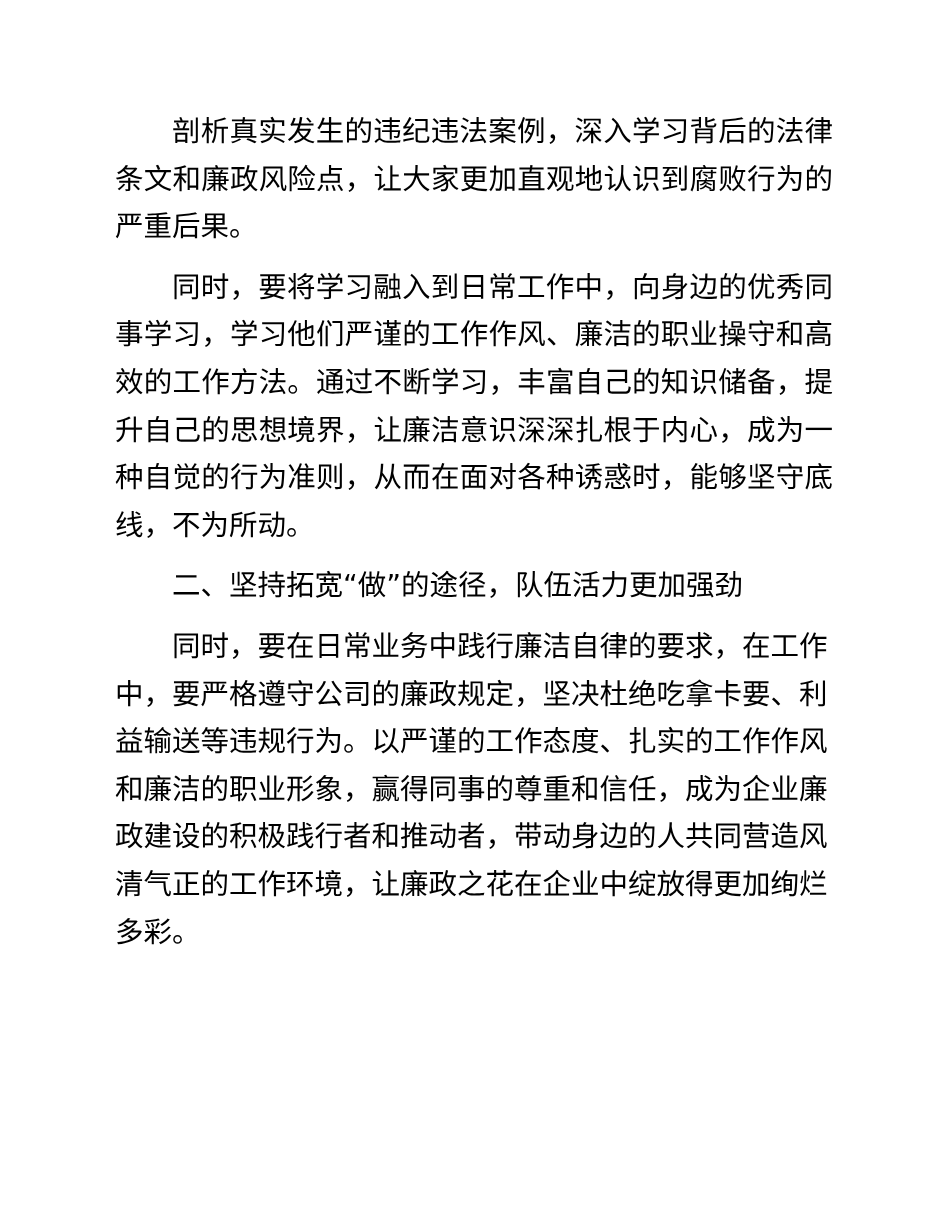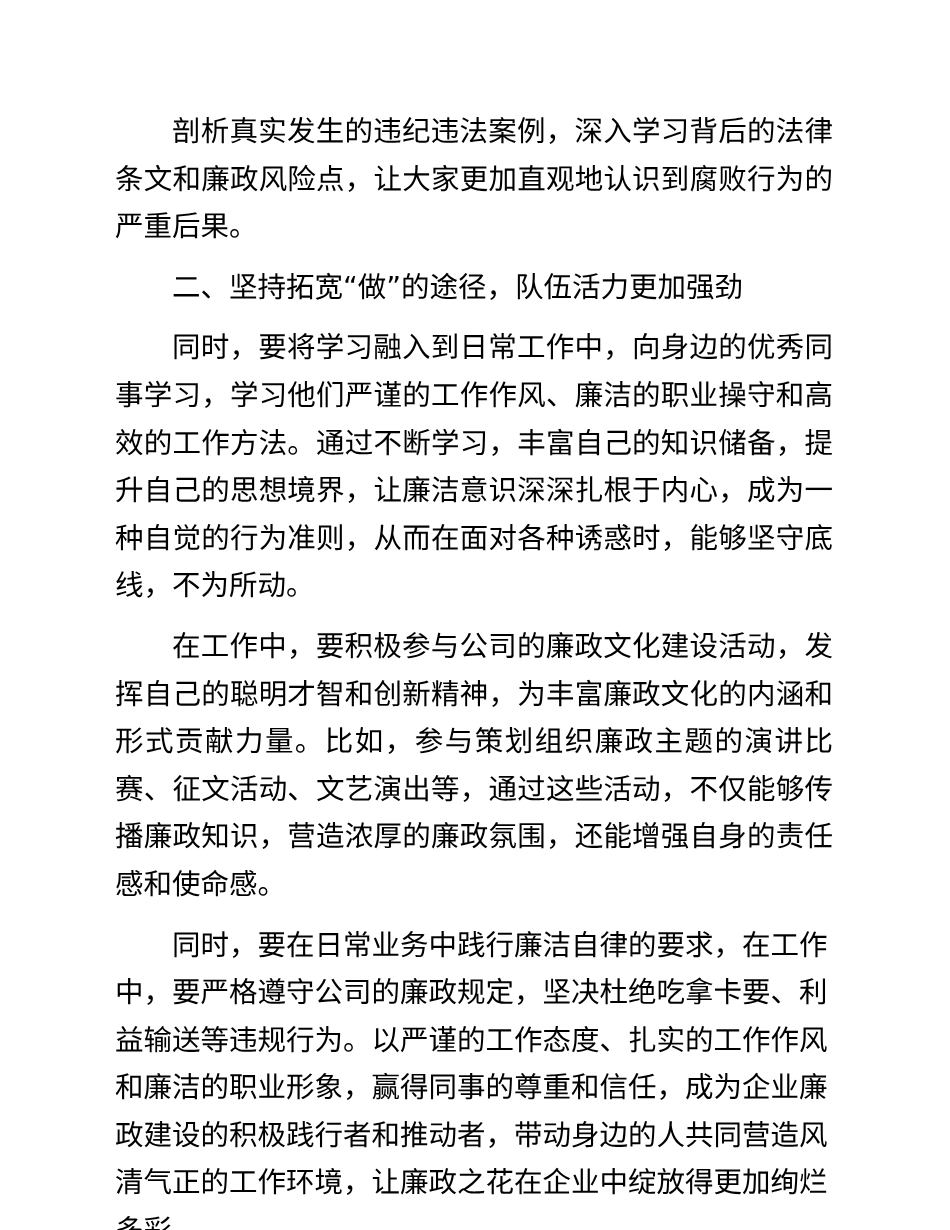--- a/index.html
+++ b/index.html
@@ -49,23 +49,22 @@
   }
 </style>
 </head>
 <body>
 
 <div id="page">
   <div id="doc-body">
 
     <p class="para">剖析真实发生的违纪违法案例，深入学习背后的法律条文和廉政风险点，让大家更加直观地认识到腐败行为的严重后果。</p>
 
+    <p class="para">同时，要将学习融入到日常工作中，向身边的优秀同事学习，学习他们严谨的工作作风、廉洁的职业操守和高效的工作方法。通过不断学习，丰富自己的知识储备，提升自己的思想境界，让廉洁意识深深扎根于内心，成为一种自觉的行为准则，从而在面对各种诱惑时，能够坚守底线，不为所动。</p>
+
     <p class="para heading">二、坚持拓宽“做”的途径，队伍活力更加强劲</p>
 
-    <p class="para">同时，要将学习融入到日常工作中，向身边的优秀同事学习，学习他们严谨的工作作风、廉洁的职业操守和高效的工作方法。通过不断学习，丰富自己的知识储备，提升自己的思想境界，让廉洁意识深深扎根于内心，成为一种自觉的行为准则，从而在面对各种诱惑时，能够坚守底线，不为所动。</p>
 
-
-    <p class="para">在工作中，要积极参与公司的廉政文化建设活动，发挥自己的聪明才智和创新精神，为丰富廉政文化的内涵和形式贡献力量。比如，参与策划组织廉政主题的演讲比赛、征文活动、文艺演出等，通过这些活动，不仅能够传播廉政知识，营造浓厚的廉政氛围，还能增强自身的责任感和使命感。</p>
 
     <p class="para">同时，要在日常业务中践行廉洁自律的要求，在工作中，要严格遵守公司的廉政规定，坚决杜绝吃拿卡要、利益输送等违规行为。以严谨的工作态度、扎实的工作作风和廉洁的职业形象，赢得同事的尊重和信任，成为企业廉政建设的积极践行者和推动者，带动身边的人共同营造风清气正的工作环境，让廉政之花在企业中绽放得更加绚烂多彩。</p>
 
   </div>
 </div>
 
 </body></html>

